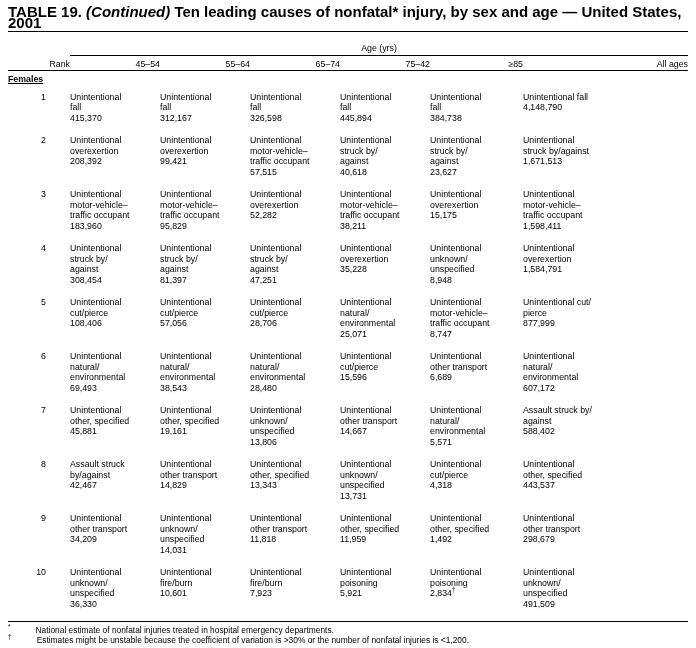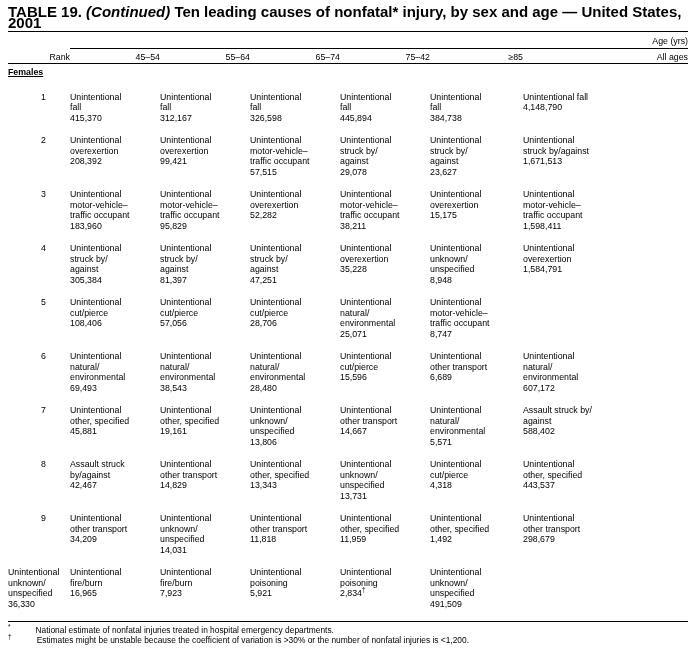--- a/index.html
+++ b/index.html
@@ -18,29 +18,29 @@
     padding-bottom: 3px; border-bottom: 1.6px solid #000; margin-bottom: 2px;
   }
   .title .cont { font-style: italic; }
 
   .grid {
     display: grid;
     grid-template-columns: 62px 90px 90px 90px 90px 93px 1fr;
   }
   .spanner-grid { display: grid; grid-template-columns: 62px 1fr; }
   .spanner {
-    text-align: right; border-bottom: 1px solid #000;
-    padding-bottom: 1px; margin-top: 2px;
+    text-align: center; border-bottom: 1px solid #000;
+    padding-bottom: 1px; margin-top: 9px;
   }
 
   .head-row { border-bottom: 1px solid #000; padding: 3px 0 1px 0; text-align: right; }
   .head-age { padding-left: 14px; }
   .head-all { padding-left: 2px; }
 
-  .section-label { font-weight: bold; margin: 3px 0 14px 0; text-decoration: underline; }
+  .section-label { font-weight: bold; margin: 3px 0 7px 0; text-decoration: underline; }
 
   .trow { margin-bottom: 12px; }
   .rank { width: 38px; text-align: right; }
   .cell { padding-right: 6px; }
   .cause { white-space: pre-line; }
   .value {}
 
   sup {
     font-size: 6.5px; line-height: 0; vertical-align: super;
   }
@@ -131,21 +131,21 @@
         <div class="cell">
           <div class="cause">Unintentional
 motor-vehicle–
 traffic occupant</div>
           <div class="value">57,515</div>
         </div>
         <div class="cell">
           <div class="cause">Unintentional
 struck by/
 against</div>
-          <div class="value">29,078</div>
+          <div class="value">40,618</div>
         </div>
         <div class="cell">
           <div class="cause">Unintentional
 struck by/
 against</div>
           <div class="value">23,627</div>
         </div>
         <div class="cell">
           <div class="cause">Unintentional
 struck by/against</div>
@@ -192,21 +192,21 @@
         </div>
       </div>
       <div class="grid trow">
         <div>
           <div class="rank">4</div>
         </div>
         <div class="cell">
           <div class="cause">Unintentional
 struck by/
 against</div>
-          <div class="value">305,384</div>
+          <div class="value">308,454</div>
         </div>
         <div class="cell">
           <div class="cause">Unintentional
 struck by/
 against</div>
           <div class="value">81,397</div>
         </div>
         <div class="cell">
           <div class="cause">Unintentional
 struck by/
@@ -253,20 +253,25 @@
           <div class="cause">Unintentional
 natural/
 environmental</div>
           <div class="value">25,071</div>
         </div>
         <div class="cell">
           <div class="cause">Unintentional
 motor-vehicle–
 traffic occupant</div>
           <div class="value">8,747</div>
+        </div>
+        <div class="cell">
+          <div class="cause">Unintentional cut/
+pierce</div>
+          <div class="value">877,999</div>
         </div>
       </div>
       <div class="grid trow">
         <div>
           <div class="rank">6</div>
         </div>
         <div class="cell">
           <div class="cause">Unintentional
 natural/
 environmental</div>
@@ -404,30 +409,33 @@
 other, specified</div>
           <div class="value">1,492</div>
         </div>
         <div class="cell">
           <div class="cause">Unintentional
 other transport</div>
           <div class="value">298,679</div>
         </div>
       </div>
       <div class="grid trow">
+        <div>
+          <div class="rank">10</div>
+        </div>
         <div class="cell">
           <div class="cause">Unintentional
 unknown/
 unspecified</div>
           <div class="value">36,330</div>
         </div>
         <div class="cell">
           <div class="cause">Unintentional
 fire/burn</div>
-          <div class="value">16,965</div>
+          <div class="value">10,601</div>
         </div>
         <div class="cell">
           <div class="cause">Unintentional
 fire/burn</div>
           <div class="value">7,923</div>
         </div>
         <div class="cell">
           <div class="cause">Unintentional
 poisoning</div>
           <div class="value">5,921</div>

